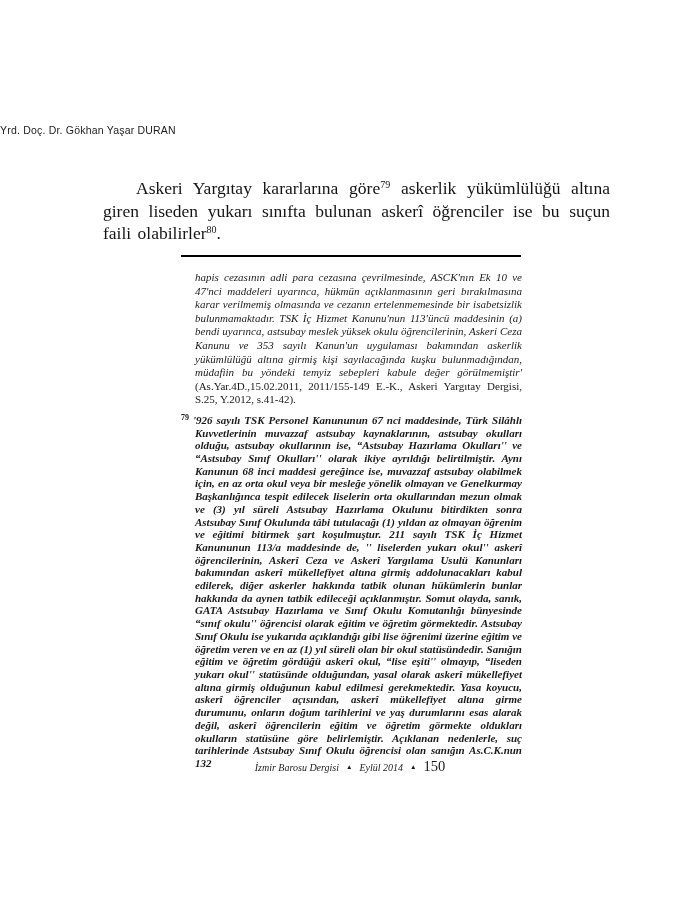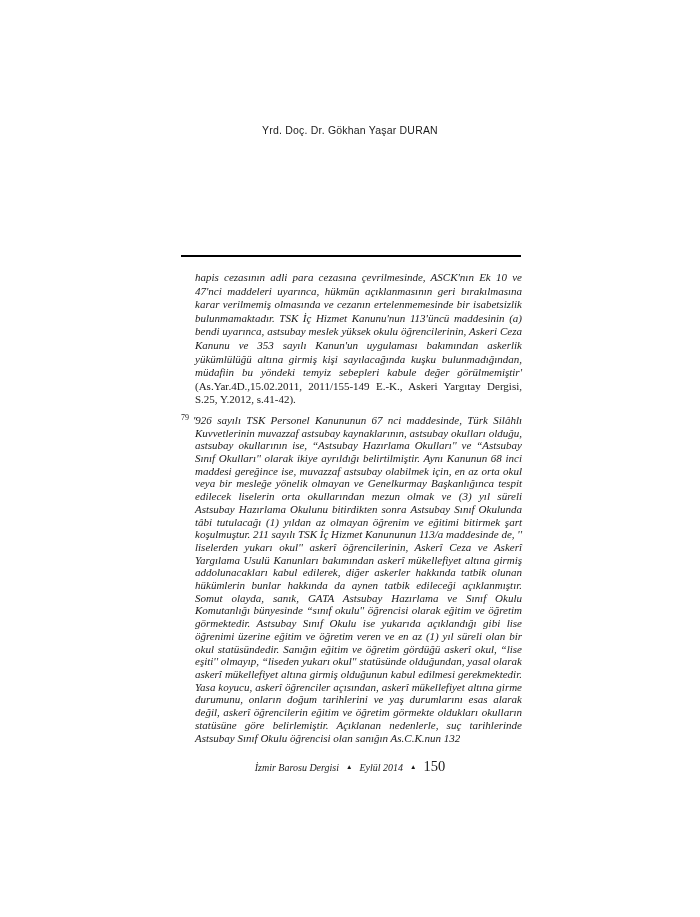--- a/index.html
+++ b/index.html
@@ -10,21 +10,20 @@
     background: #ffffff;
     overflow: hidden;
     font-family: "Liberation Serif", serif;
     color: #141414;
   }
   .header-author {
     position: absolute;
     top: 124px;
     left: 0;
     width: 700px;
-    text-align: center;
     font-family: "Liberation Sans", sans-serif;
     font-size: 10.5px;
     letter-spacing: 0.2px;
     color: #1c1c1c;
   }
   .main-paragraph {
     position: absolute;
     left: 103px;
     top: 177px;
     width: 507px;
@@ -61,20 +60,21 @@
   }
   .footnote-cont {
     padding-left: 14px;
     line-height: 13.6px;
     margin-bottom: 7px;
   }
   .footnote-numbered {
     padding-left: 14px;
     text-indent: -14px;
     line-height: 12.7px;
+    font-weight: bold;
   }
   .fn-num {
     font-size: 8px;
     line-height: 0;
     vertical-align: 4px;
     font-style: normal;
     padding-right: 4px;
   }
   .fn-italic { font-style: italic; }
   .fn-upright { font-style: normal; margin-top: 33px; }
@@ -102,20 +102,23 @@
     font-style: normal;
   }
 </style>
 </head>
 <body>
 
 <div class="page">
 
   <div class="header-author">Yrd. Doç. Dr. Gökhan Yaşar DURAN</div>
 
+  <div class="main-paragraph">
+    <span>Askeri Yargıtay kararlarına göre</span><sup>79</sup><span> askerlik yükümlülüğü altına giren liseden yukarı sınıfta bulunan askerî öğrenciler ise bu suçun faili olabilirler</span><sup>80</sup><span>.</span>
+  </div>
 
   <div class="footnote-separator"></div>
 
   <div class="footnotes">
 
     <div class="footnote footnote-cont">
       <span class="fn-italic">hapis cezasının adli para cezasına çevrilmesinde, ASCK'nın Ek 10 ve 47'nci maddeleri uyarınca, hükmün açıklanmasının geri bırakılmasına karar verilmemiş olmasında ve cezanın ertelenmemesinde bir isabetsizlik bulunmamaktadır. TSK İç Hizmet Kanunu'nun 113'üncü maddesinin (a) bendi uyarınca, astsubay meslek yüksek okulu öğrencilerinin, Askeri Ceza Kanunu ve 353 sayılı Kanun'un uygulaması bakımından askerlik yükümlülüğü altına girmiş kişi sayılacağında kuşku bulunmadığından, müdafiin bu yöndeki temyiz sebepleri kabule değer görülmemiştir'</span><span class="fn-upright"> (As.Yar.4D.,15.02.2011, 2011/155-149 E.-K., Askeri Yargıtay Dergisi, S.25, Y.2012, s.41-42).</span>
     </div>
 
     <div class="footnote footnote-numbered">

